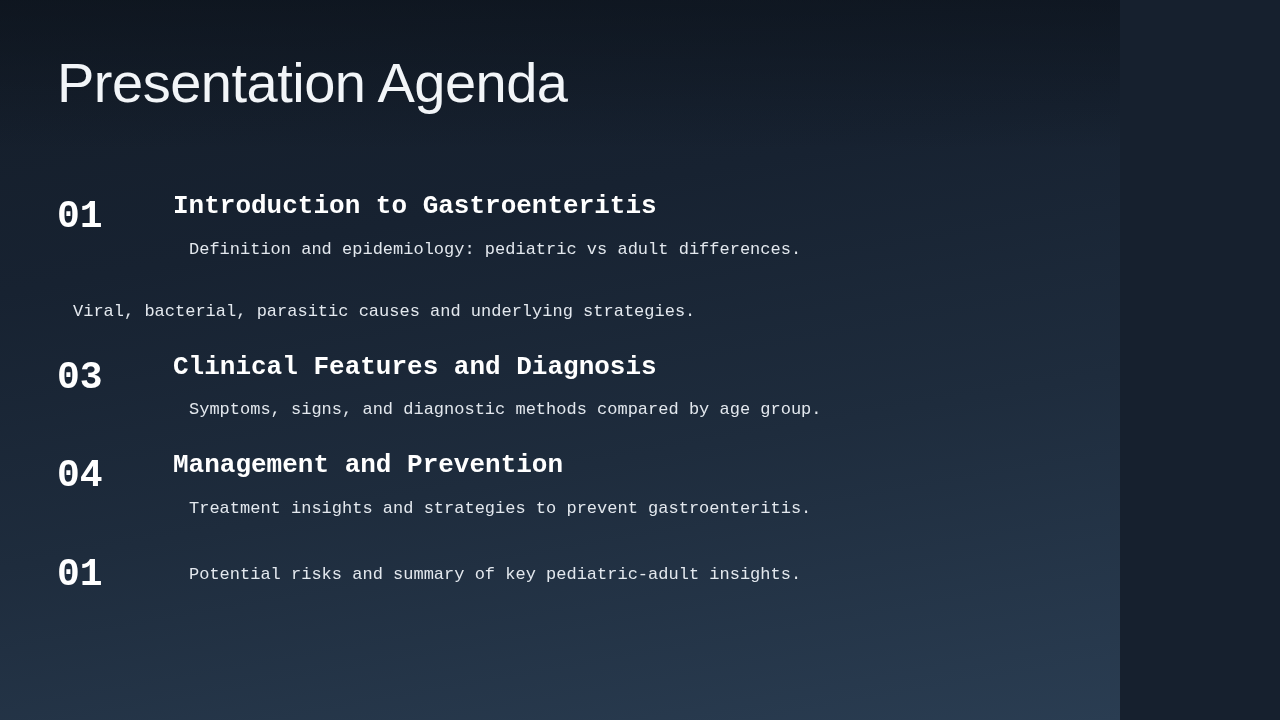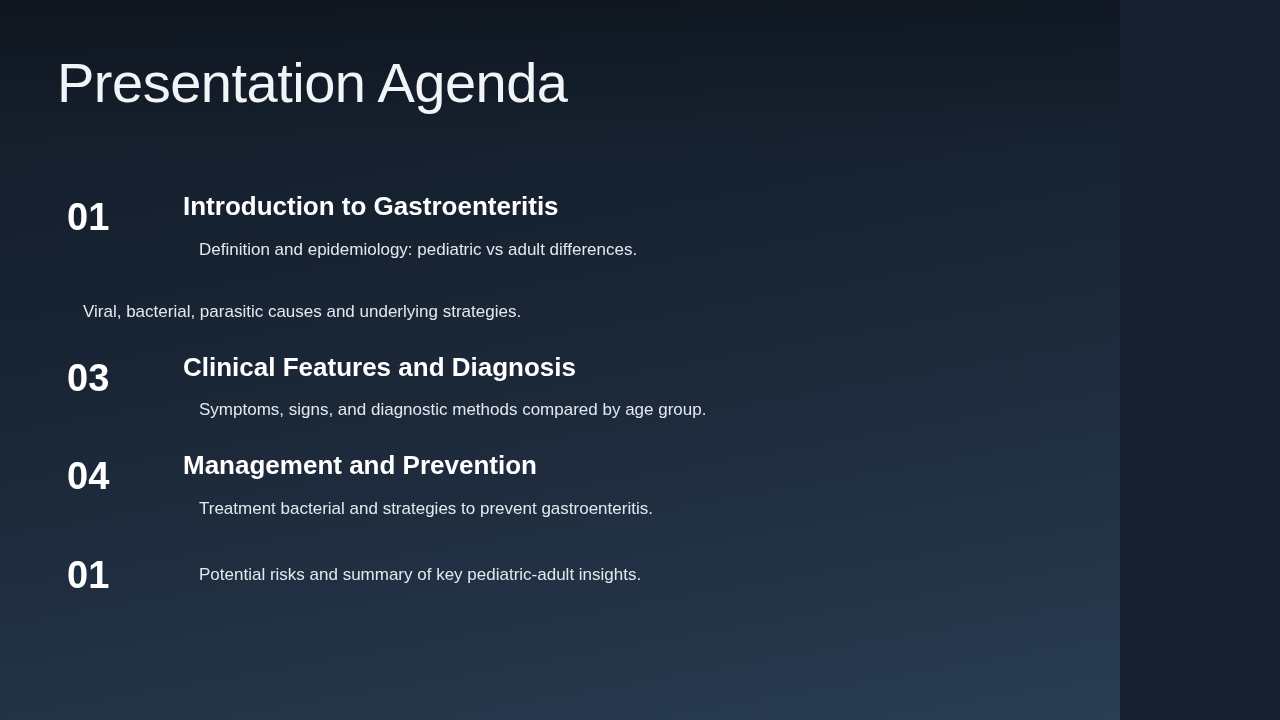--- a/index.html
+++ b/index.html
@@ -35,23 +35,24 @@
     top: 52px;
     font-size: 56px;
     font-weight: 400;
     letter-spacing: -0.5px;
     color: #f2f5f8;
     line-height: 1.1;
     white-space: nowrap;
   }
   .agenda {
     position: absolute;
-    left: 67px;
+    left: 57px;
     top: 190px;
     right: 60px;
+    font-family: Liberation Mono, monospace;
   }
   .agenda-item {
     display: flex;
     align-items: flex-start;
     margin-bottom: 8px;
   }
   .item-number {
     width: 116px;
     flex: 0 0 116px;
     font-size: 38px;
@@ -109,21 +110,21 @@
       <div class="item-body">
         <p class="item-heading">Clinical Features and Diagnosis</p>
         <p class="item-desc">Symptoms, signs, and diagnostic methods compared by age group.</p>
       </div>
     </div>
 
     <div class="agenda-item spacer-1">
       <div class="item-number">04</div>
       <div class="item-body">
         <p class="item-heading">Management and Prevention</p>
-        <p class="item-desc">Treatment bacterial and strategies to prevent gastroenteritis.</p>
+        <p class="item-desc">Treatment insights and strategies to prevent gastroenteritis.</p>
       </div>
     </div>
 
     <div class="agenda-item spacer-1">
       <div class="item-number">01</div>
       <div class="item-body">
         <p class="item-desc">Potential risks and summary of key pediatric-adult insights.</p>
       </div>
     </div>
 

